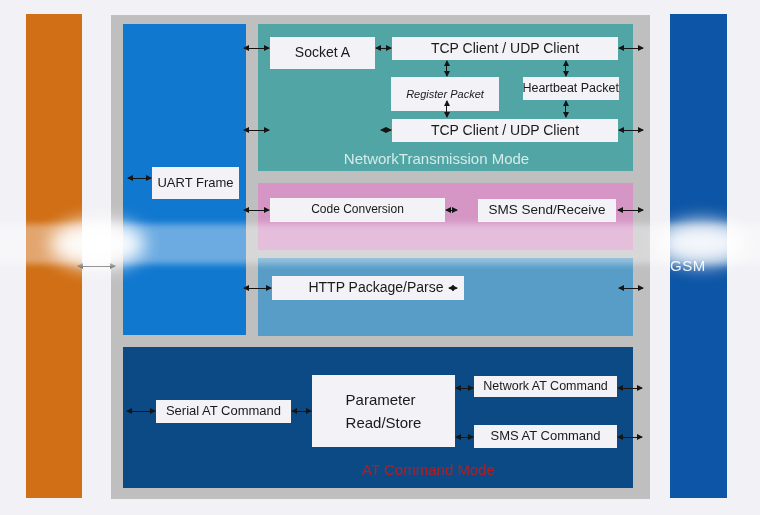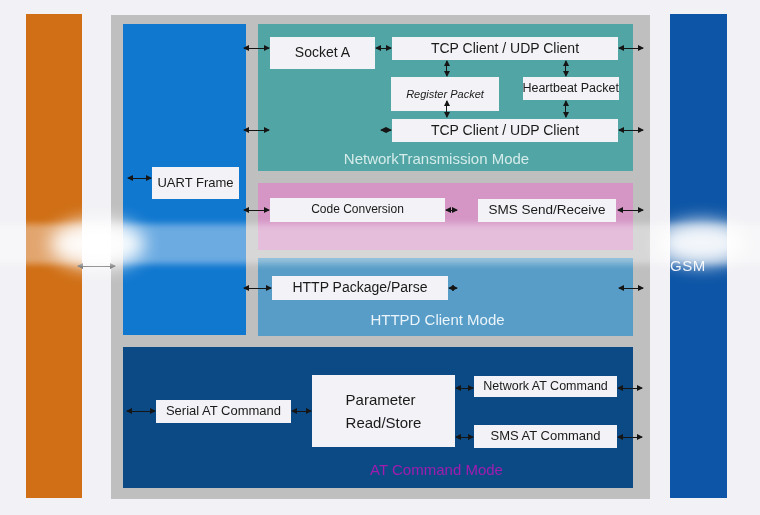--- a/index.html
+++ b/index.html
@@ -29,33 +29,33 @@
   }
   .b-socket-a{left:270px;top:37px;width:105px;height:32px;font-size:14px;}
   .b-tcp-top{left:392px;top:37px;width:226px;height:23px;font-size:14px;}
   .b-register{left:391px;top:77px;width:108px;height:34px;font-size:11px;font-style:italic;}
   .b-heartbeat{left:523px;top:77px;width:96px;height:23px;font-size:12.5px;justify-content:flex-end;}
   .b-socket-b{left:270px;top:119px;width:110px;height:23px;font-size:14px;}
   .b-tcp-bottom{left:392px;top:119px;width:226px;height:23px;font-size:14px;}
   .b-uart{left:152px;top:167px;width:87px;height:32px;font-size:13px;}
   .b-code{left:270px;top:198px;width:175px;height:24px;font-size:12px;}
   .b-smssr{left:458px;top:199px;width:138px;height:23px;font-size:13.5px;margin-left:20px;}
-  .b-httppp{left:272px;top:276px;width:176px;height:24px;font-size:14px;}
+  .b-httppp{left:272px;top:276px;width:176px;height:24px;font-size:14px;padding-left:16px;}
   .b-httppost{left:458px;top:276px;width:160px;height:24px;font-size:14px;}
   .b-serialat{left:156px;top:400px;width:135px;height:23px;font-size:13px;}
   .b-param{left:312px;top:375px;width:143px;height:72px;font-size:15px;}
   .b-param .lines{text-align:left;line-height:23px;}
   .b-netat{left:474px;top:376px;width:143px;height:21px;font-size:12.5px;}
   .b-smsat{left:474px;top:425px;width:143px;height:23px;font-size:13px;}
 
   
   .mode-title{position:absolute;text-align:center;font-size:15px;white-space:nowrap;}
   .t-network{left:258px;width:357px;top:150px;color:#d4ecea;}
   .t-httpd{left:258px;width:359px;top:311px;color:#eaf4fa;}
-  .t-at{left:258px;width:357px;top:461px;color:#a21caf;}
+  .t-at{left:250px;width:357px;top:461px;color:#b91c1c;}
   .gsm-label{position:absolute;left:670px;top:257px;width:35px;text-align:center;
     font-size:15px;color:#eef3fa;letter-spacing:0.5px;}
 
   
   .ha{position:absolute;height:0;border-top:1.2px solid #151515;}
   .ha::before{content:"";position:absolute;left:-1px;top:-3.6px;width:0;height:0;
     border-top:3px solid transparent;border-bottom:3px solid transparent;border-right:6px solid #151515;}
   .ha::after{content:"";position:absolute;right:-1px;top:-3.6px;width:0;height:0;
     border-top:3px solid transparent;border-bottom:3px solid transparent;border-left:6px solid #151515;}
   .va{position:absolute;width:0;border-left:1.2px solid #151515;}
@@ -125,21 +125,20 @@
     <div class="lines">
       <div>Parameter</div>
       <div>Read/Store</div>
     </div>
   </div>
   <div class="box b-smsat">
       <span>SMS AT Command</span>
     </div>
 
   <div class="mode-title t-network">NetworkTransmission Mode</div>
-  <div class="mode-title t-httpd">HTTPD Client Mode</div>
   <div class="mode-title t-at">AT Command Mode</div>
   <div class="gsm-label">GSM</div>
 
   <div class="ha" style="left:244px;top:48px;width:25px;"></div>
   <div class="ha" style="left:376px;top:48px;width:15px;"></div>
   <div class="ha" style="left:619px;top:48px;width:24px;"></div>
   <div class="ha" style="left:244px;top:130px;width:25px;"></div>
   <div class="ha" style="left:381px;top:130px;width:10px;"></div>
   <div class="ha" style="left:619px;top:130px;width:24px;"></div>
   <div class="ha" style="left:128px;top:178px;width:23px;"></div>

